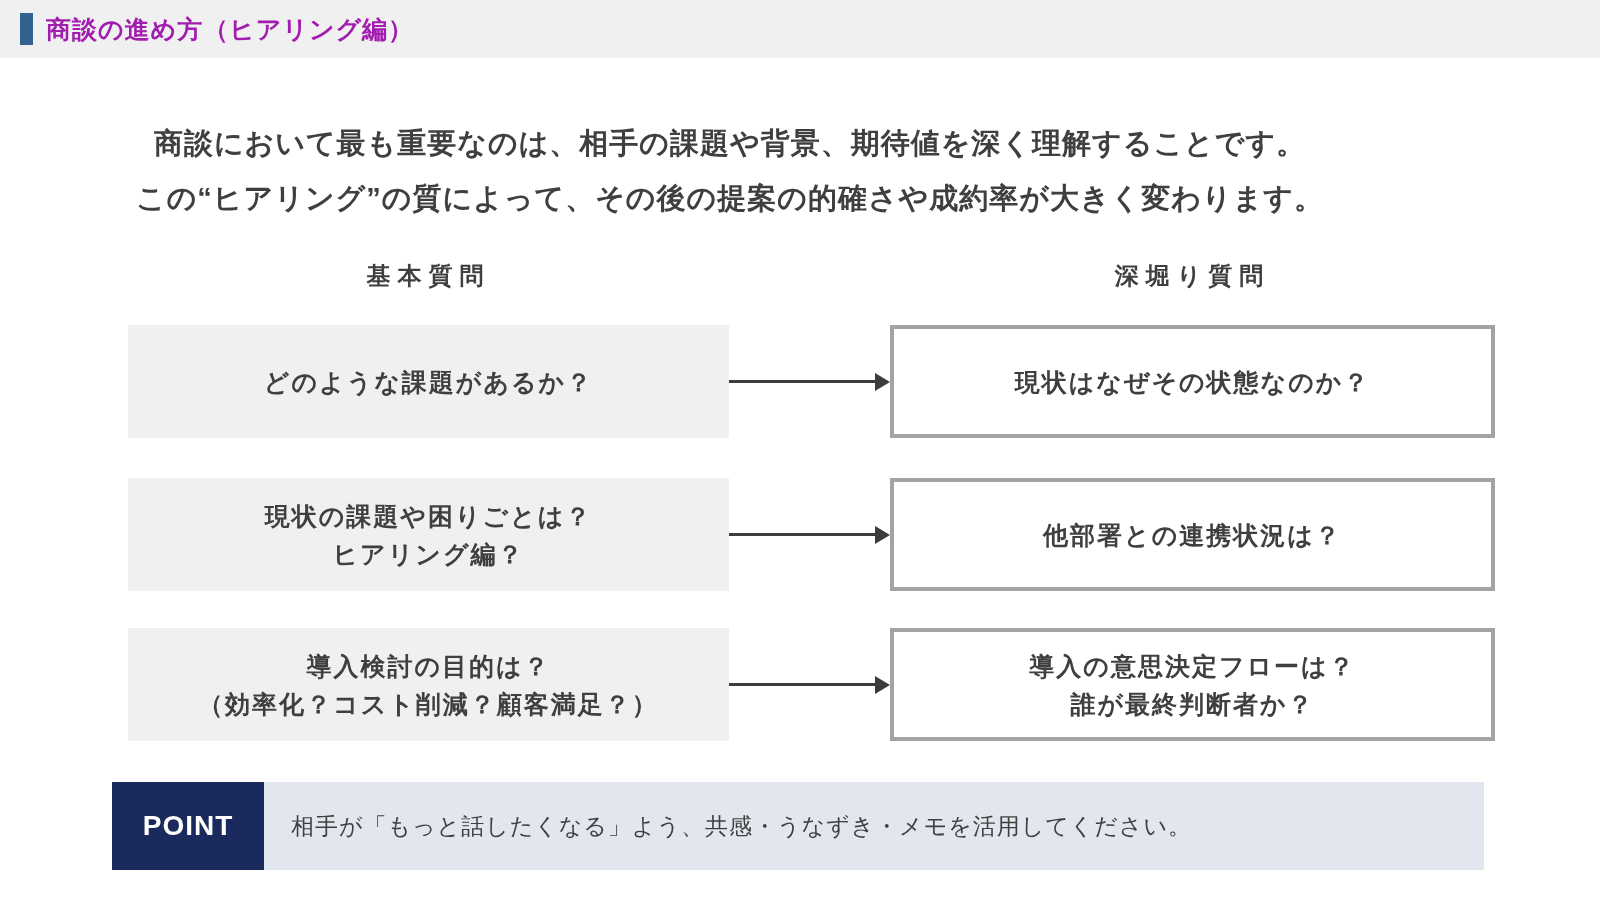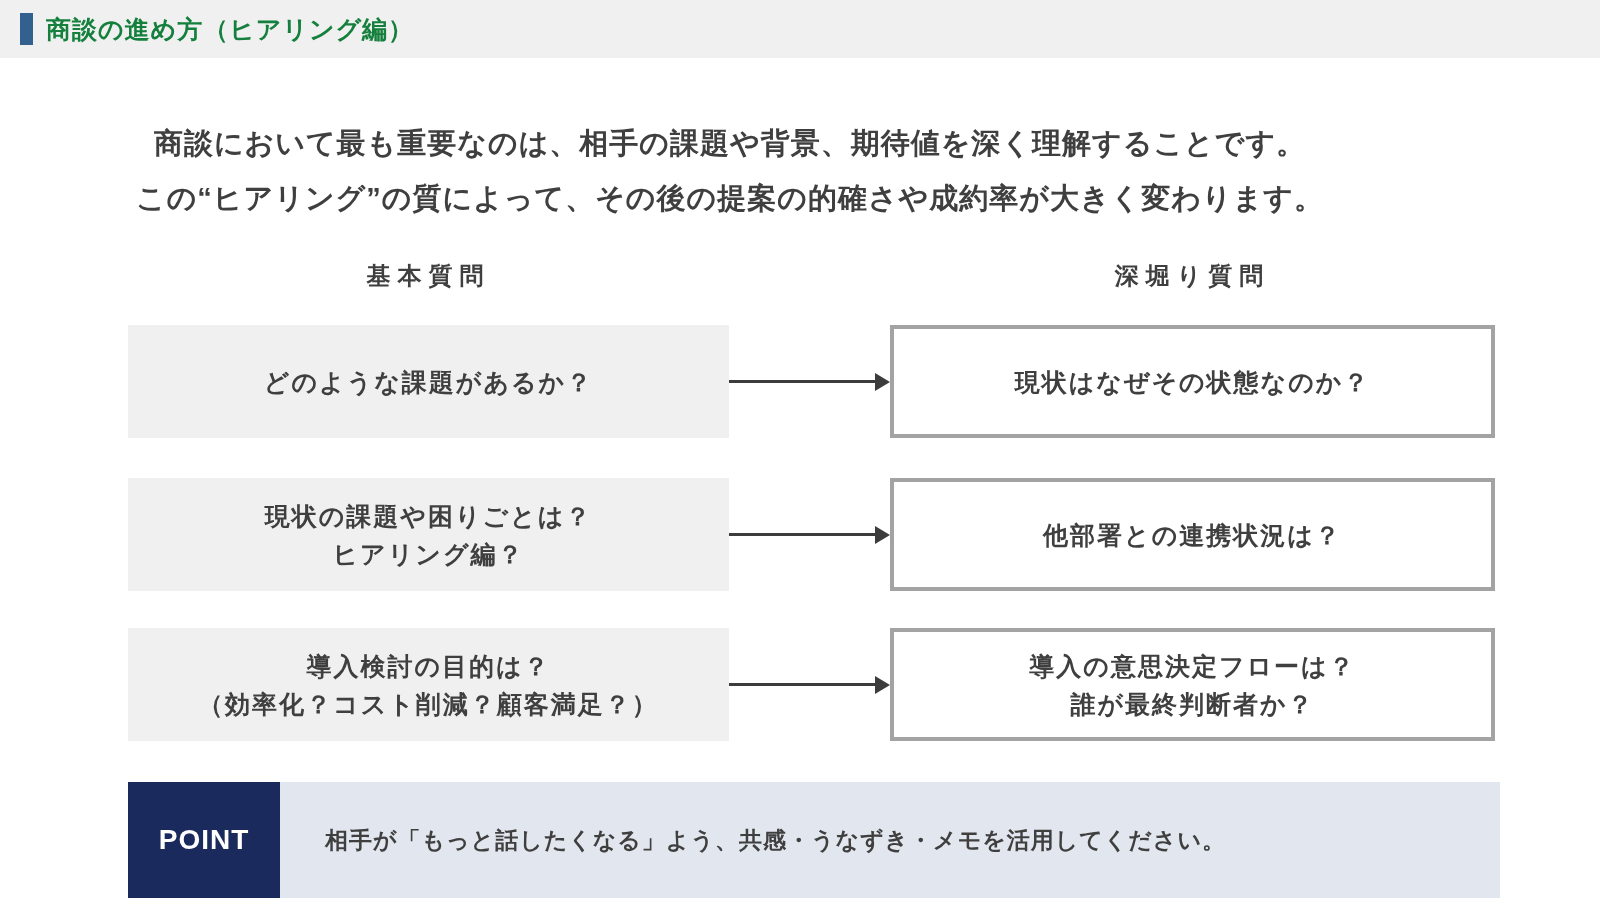--- a/index.html
+++ b/index.html
@@ -20,21 +20,21 @@
   }
   .accent-bar {
     display: inline-block;
     width: 13px; height: 32px;
     margin-left: 20px;
     background: #33618f;
   }
   .page-title {
     margin-left: 13px;
     font-size: 25px; font-weight: bold;
-    color: #15803d;
+    color: #a21caf;
     letter-spacing: 1px;
   }
 
   
   .intro {
     position: absolute; top: 116px; left: 0;
     width: 1460px;
     text-align: center;
     color: #3f3f3f;
     font-size: 29px; font-weight: bold;
@@ -88,39 +88,39 @@
   .arrow .head {
     display: block;
     width: 0; height: 0;
     border-top: 9px solid transparent;
     border-bottom: 9px solid transparent;
     border-left: 15px solid #3c3c3c;
   }
 
   
   .point-bar {
-    position: absolute; top: 782px; left: 128px;
-    width: 1372px; height: 116px;
+    position: absolute; top: 782px; left: 112px;
+    width: 1372px; height: 88px;
     display: flex; align-items: stretch;
   }
   .point-badge {
     width: 152px; flex: none;
     background: #1a2a5c;
     color: #ffffff;
     font-size: 28px; font-weight: bold;
     letter-spacing: 1px;
     display: flex; align-items: center; justify-content: center;
   }
   .point-body {
     flex: 1;
     background: #e2e6ee;
     display: flex; align-items: center;
-    padding-left: 45px;
+    padding-left: 27px;
     color: #3f3f3f;
-    font-size: 23px; font-weight: bold;
+    font-size: 23px; font-weight: normal;
     letter-spacing: 1px;
   }
 </style>
 </head>
 <body>
 
 <div class="slide">
 
   <header class="titlebar">
     <span class="accent-bar"></span>

